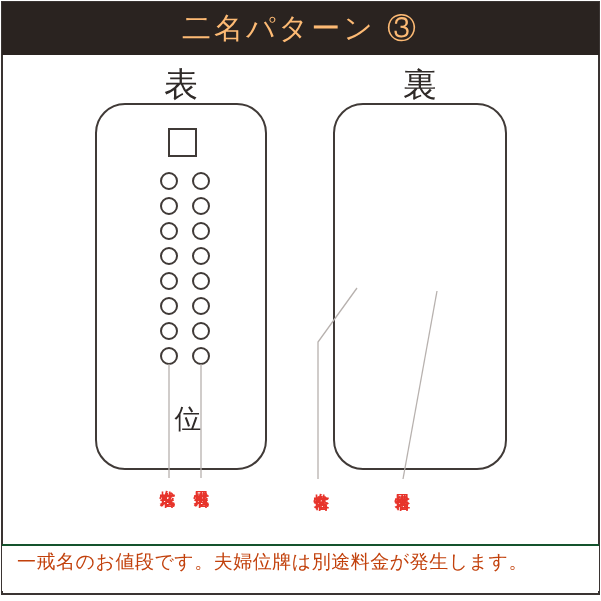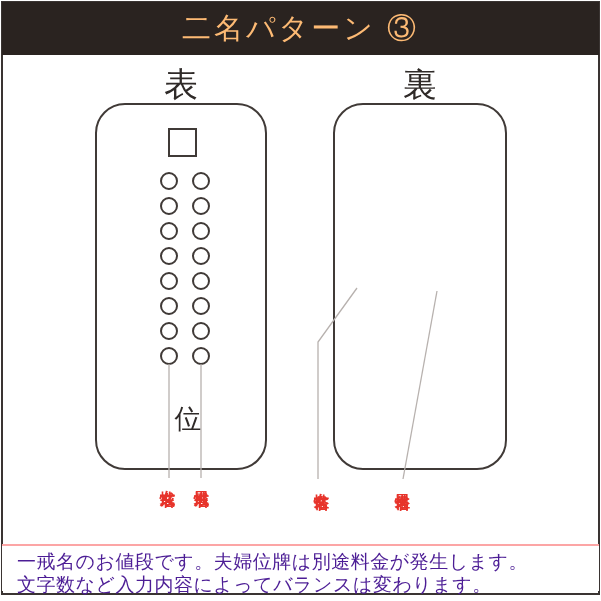--- a/index.html
+++ b/index.html
@@ -33,22 +33,22 @@
 
   .red-label{position:absolute;transform:translateX(-50%);writing-mode:vertical-rl;
              text-orientation:upright;color:#e7342b;font-size:15px;font-weight:700;
              letter-spacing:1px;line-height:17px;}
   .red-label.f1{left:168px;top:478px;}
   .red-label.f2{left:202px;top:478px;}
   .red-label.b1{left:322px;top:481px;}
   .red-label.b2{left:403px;top:481px;}
 
   .footer{position:absolute;left:2px;top:544px;width:597px;height:47px;
-          border-top:2px solid #fca5a5;background:#ffffff;box-sizing:border-box;
-          padding:4px 0 0 15px;color:#4c1d95;}
+          border-top:2px solid #14532d;background:#ffffff;box-sizing:border-box;
+          padding:4px 0 0 15px;color:#c2410c;}
   .footer .line{font-size:19px;line-height:23px;letter-spacing:0.5px;}
 </style>
 </head>
 <body>
 
 <div class="stage">
   <div class="frame"></div>
 
   <div class="header">
     <span>二名パターン ③</span>
@@ -94,15 +94,14 @@
     <line x1="437" y1="291" x2="403" y2="479"></line>
   </svg>
 
   <div class="red-label f1">女性戒名</div>
   <div class="red-label f2">男性戒名</div>
   <div class="red-label b1">女性俗名</div>
   <div class="red-label b2">男性俗名</div>
 
   <div class="footer">
     <div class="line">一戒名のお値段です。夫婦位牌は別途料金が発生します。</div>
-    <div class="line">文字数など入力内容によってバランスは変わります。</div>
   </div>
 </div>
 
 </body></html>

